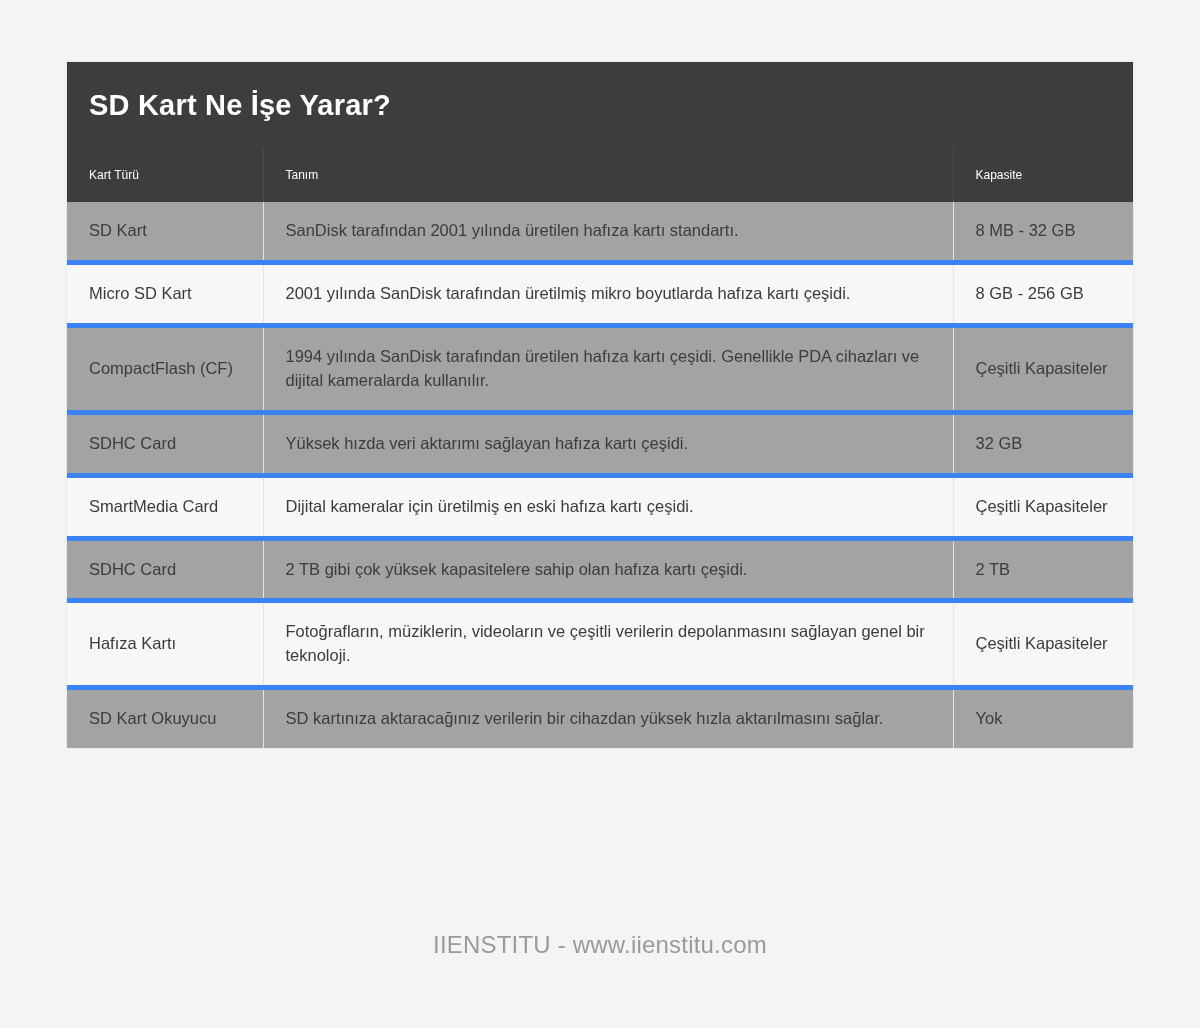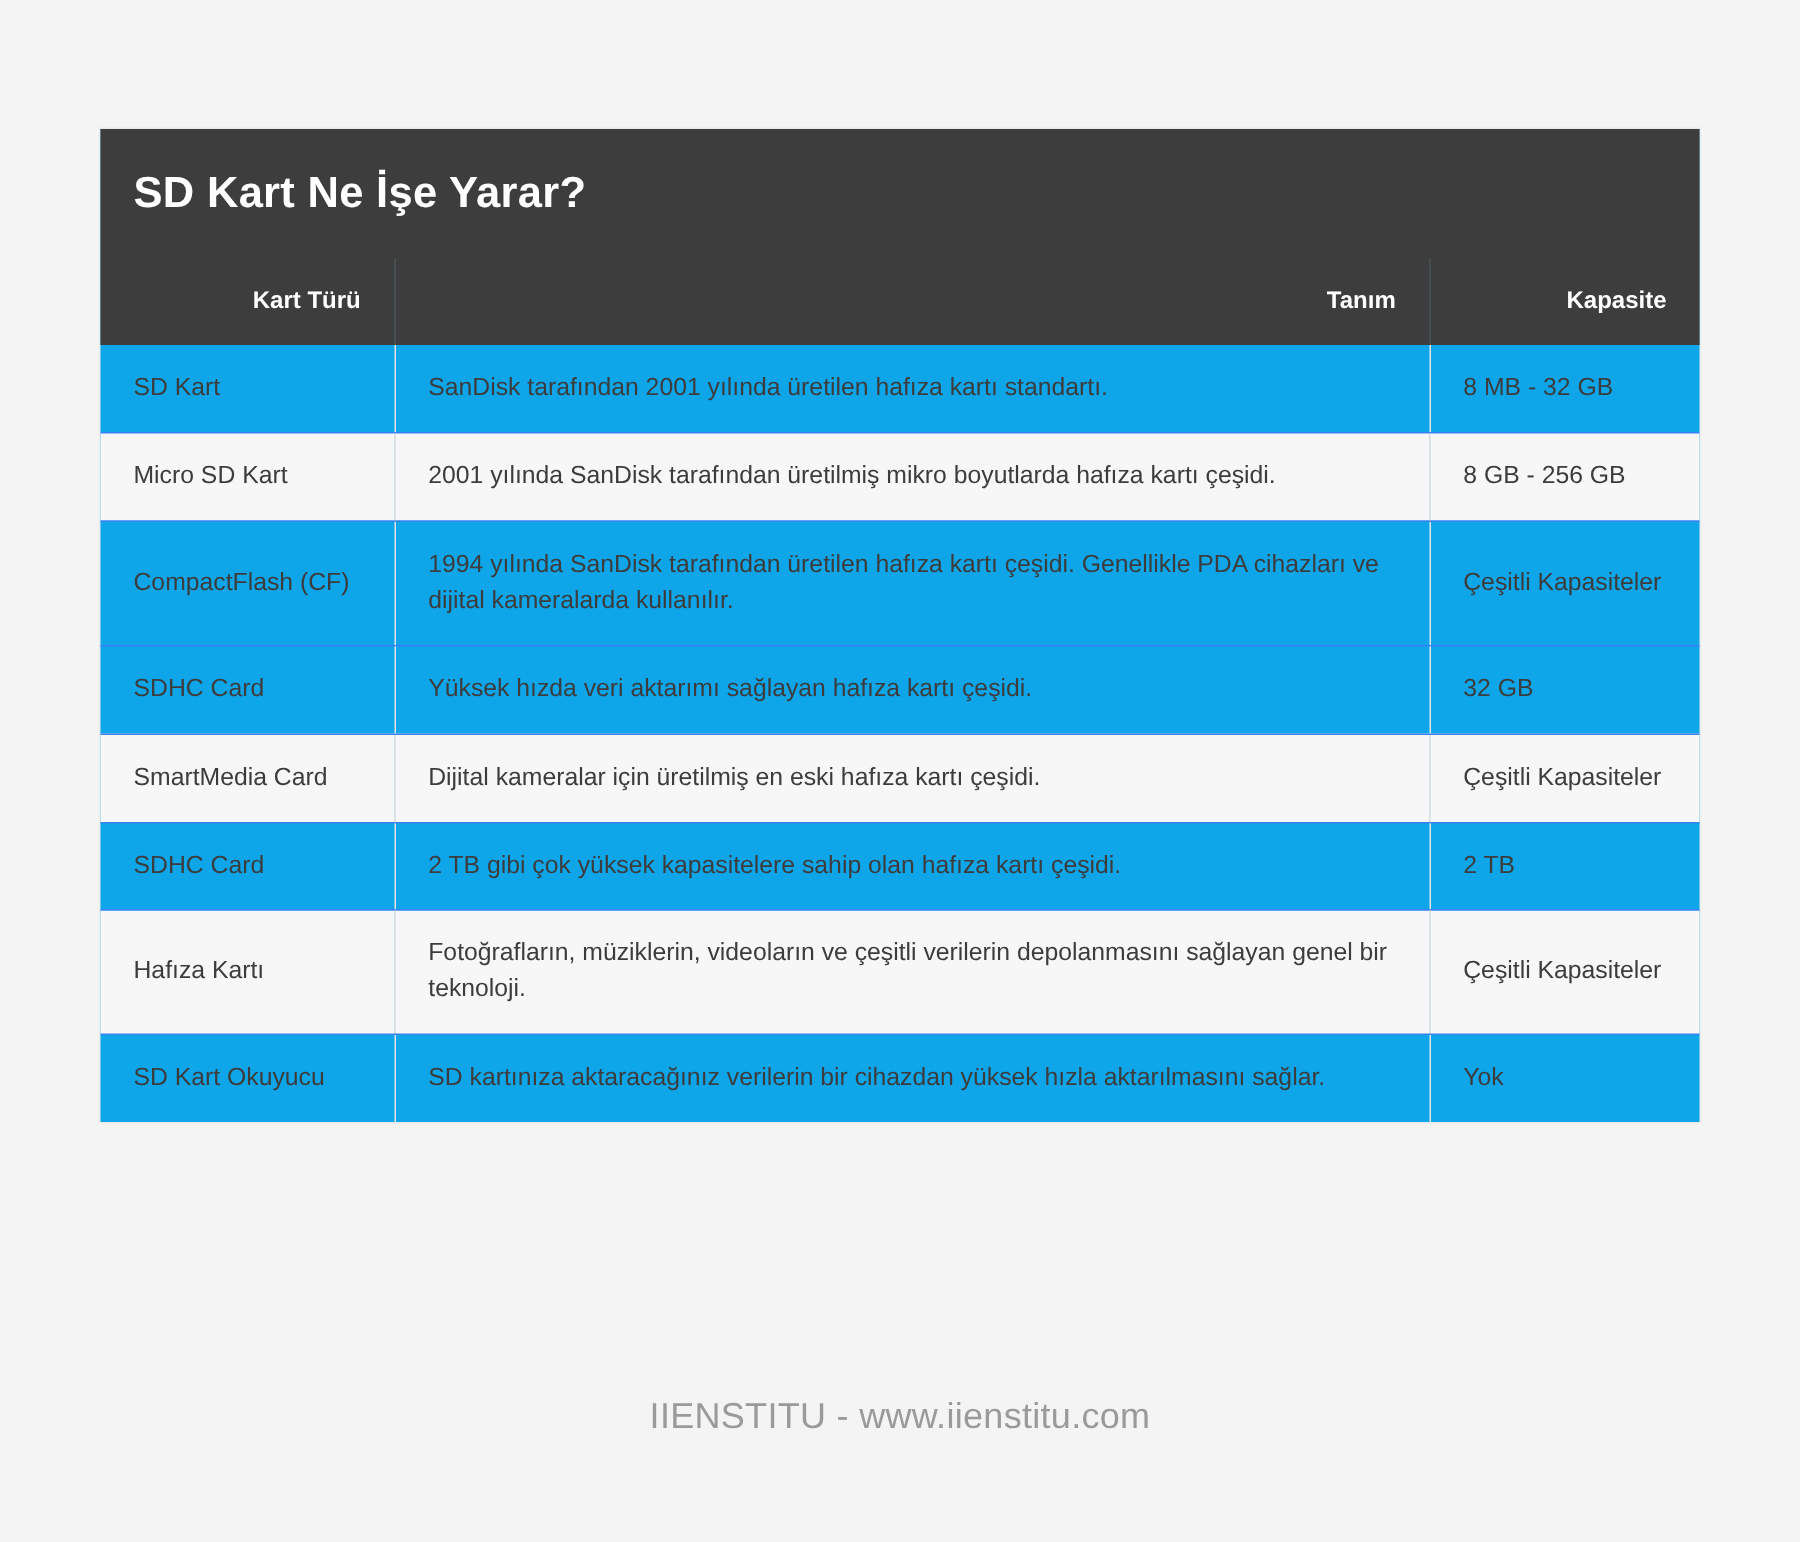--- a/index.html
+++ b/index.html
@@ -17,23 +17,22 @@
     width: 1200px;
     height: 1028px;
     position: relative;
     box-sizing: border-box;
   }
   .table-wrap {
     position: absolute;
     left: 67px;
     top: 62px;
     width: 1066px;
-    background: #0ea5e9;
+    background: #a3a3a3;
     box-shadow: 0 0 0 1px rgba(0,0,0,0.04);
-    margin-top: 24px;
   }
   .title-bar {
     background: #3d3d3d;
     height: 86px;
     display: flex;
     align-items: center;
     padding: 0 0 0 22px;
     box-sizing: border-box;
   }
   .title-bar .title {
@@ -43,38 +42,38 @@
     letter-spacing: 0.2px;
   }
   table {
     width: 100%;
     border-collapse: collapse;
     table-layout: fixed;
   }
   thead th {
     background: #3d3d3d;
     color: #ffffff;
-    font-size: 16px;
-    font-weight: bold;
-    text-align: right;
+    font-size: 12px;
+    font-weight: normal;
+    text-align: left;
     padding: 20px 22px;
     border-right: 1px solid #4a4a4a;
     box-sizing: border-box;
   }
   thead th:last-child { border-right: none; }
   col.c1 { width: 196px; }
   col.c2 { width: 690px; }
   col.c3 { width: 180px; }
 
   tbody td {
     font-size: 16.5px;
     color: #3c3c3c;
     padding: 17px 22px;
     vertical-align: middle;
-    border-bottom: 1px solid #3b82f6;
+    border-bottom: 5px solid #3b82f6;
     border-right: 1px solid #e4e4e4;
     line-height: 1.45;
     box-sizing: border-box;
   }
   tbody td:last-child { border-right: none; }
   tbody tr.alt td {
     background: #f7f7f7;
   }
   tbody tr:last-child td {
     border-bottom: none;

